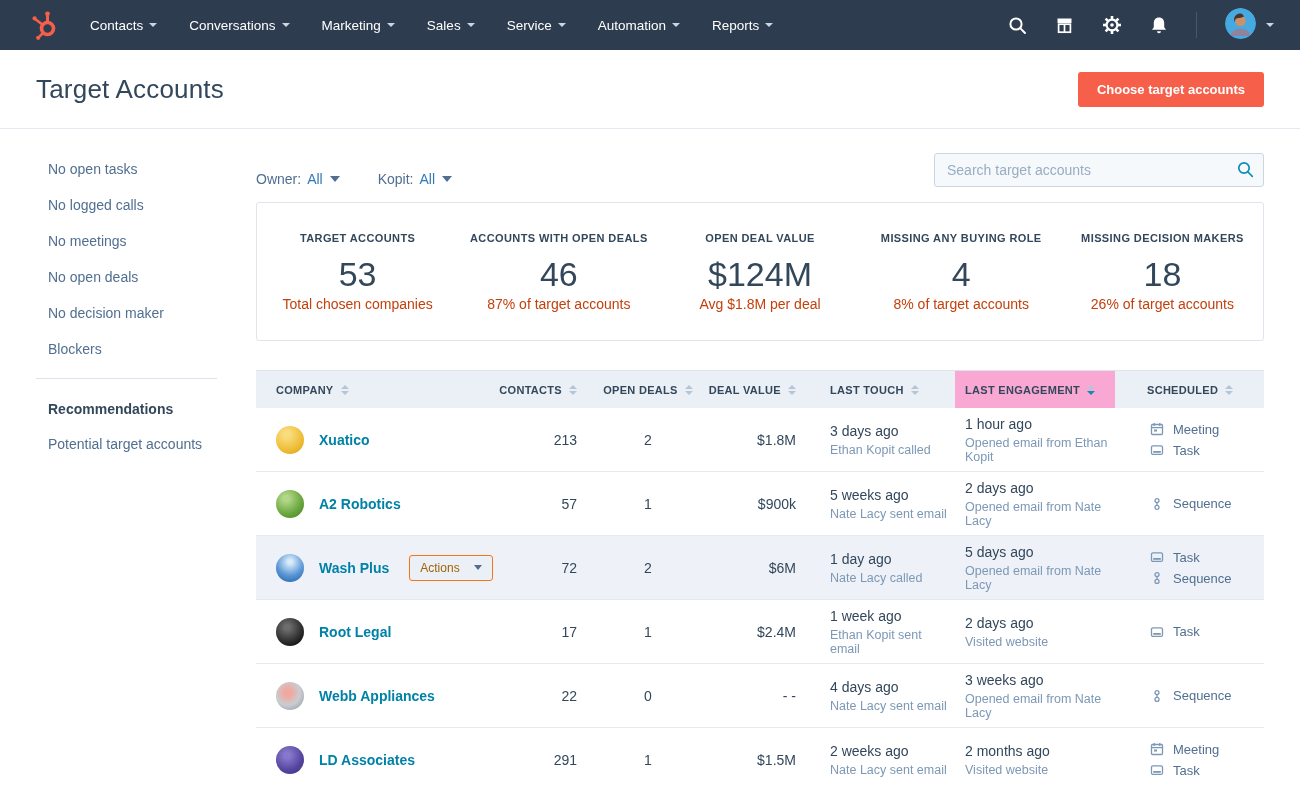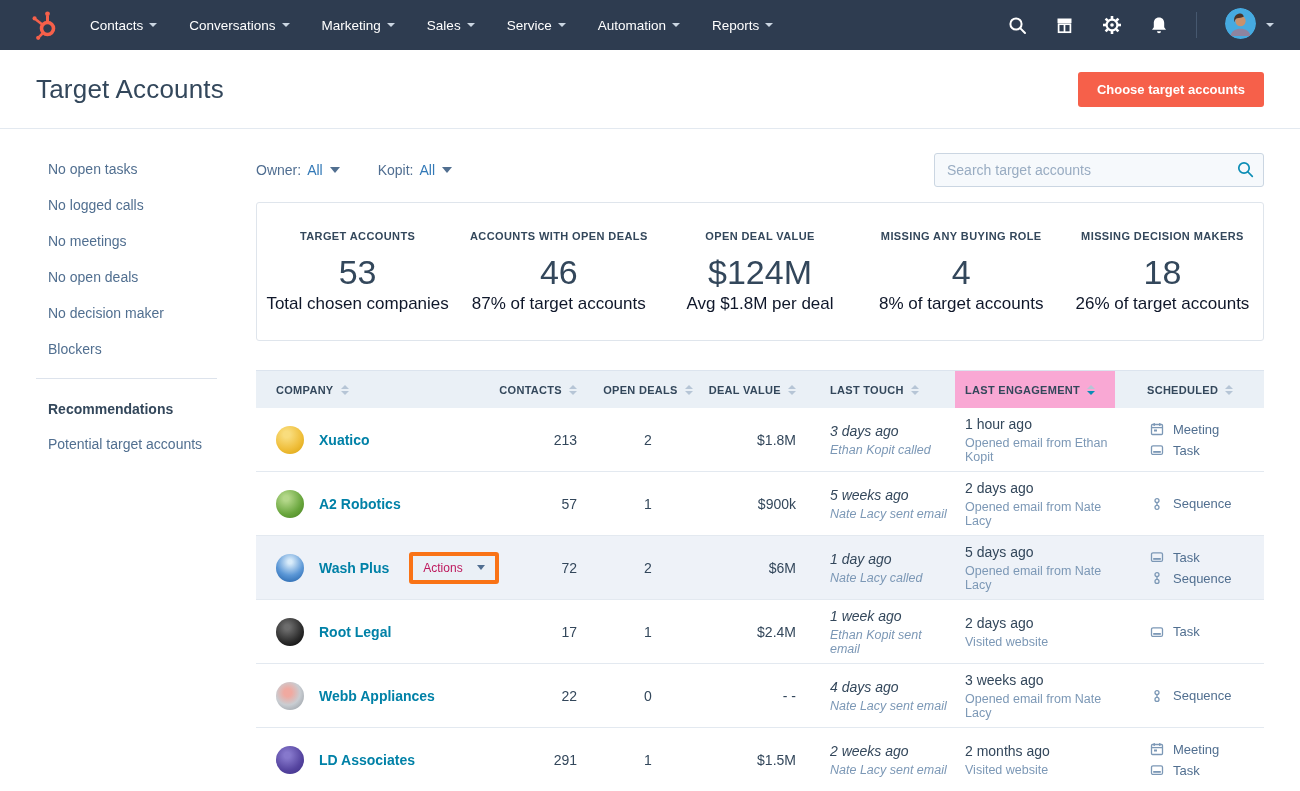--- a/index.html
+++ b/index.html
@@ -41,41 +41,41 @@
   .side-item {
     font-size: 14px; color: #516f90; line-height: 17px;
     padding: 8px 12px; margin-bottom: 3px; border-radius: 2px; cursor: pointer;
   }
   .side-item.selected { background: #e3eefa; color: #33475b; font-weight: 700; }
   .side-divider { height: 1px; background: #dde3ec; margin: 12px 0 14px 0; }
   .side-section-title { font-size: 14px; font-weight: 700; color: #33475b; padding: 8px 12px; margin-bottom: 3px; }
   .side-link { display: flex; align-items: center; gap: 7px; }
   
   .content { flex: 1; margin-left: 39px; min-width: 0; }
-  .filter-row { display: flex; align-items: center; margin-top: 24px; height: 34px; }
+  .filter-row { display: flex; align-items: flex-end; margin-top: 24px; height: 34px; }
   .filter { display: flex; align-items: center; font-size: 14px; color: #506e91; margin-right: 38px; cursor: pointer; }
   .filter-value { color: #3379b7; margin-left: 6px; }
   .caret-down-b { width: 0; height: 0; border-left: 5px solid transparent; border-right: 5px solid transparent; border-top: 6px solid #516f90; margin-left: 7px; }
   .search-box { margin-left: auto; position: relative; width: 330px; height: 34px; }
   .search-box input {
     width: 100%; height: 100%; border: 1px solid #cbd6e2; border-radius: 3px;
     background: #f6f9fc; padding: 0 36px 0 12px; font-size: 14px; color: #33475b;
     font-family: "Liberation Sans", sans-serif; outline: none;
   }
   .search-box input::placeholder { color: #99acc2; }
   .search-box .search-ic { position: absolute; right: 10px; top: 8px; cursor: pointer; }
   
   .stats-card {
     margin-top: 15px; height: 139px; border: 1px solid #dfe5ec; border-radius: 3px;
     display: flex; align-items: center;
   }
   .stat { flex: 1; text-align: center; }
   .stat-label { font-size: 11px; font-weight: 700; letter-spacing: .4px; color: #33475b; }
   .stat-value { font-size: 34px; font-weight: 300; color: #33475b; margin-top: 11px; }
-  .stat-sub { font-size: 17px; color: #0f172a; margin-top: 2px; }
+  .stat-sub { font-size: 14px; color: #c2410c; margin-top: 2px; }
   
   .table { margin-top: 29px; }
   .thead, .trow {
     display: grid;
     grid-template-columns: 255px 80px 114px 105px 145px 160px 1fr;
   }
   .thead { background: #eaf0f6; height: 38px; align-items: stretch; border-top: 1px solid #dce4ee; }
   .th { display: flex; align-items: center; font-size: 11px; font-weight: 700; letter-spacing: .3px; color: #33475b; cursor: pointer; }
   .th.col-company { padding-left: 20px; }
   .th.align-right { justify-content: flex-end; padding-right: 14px; }
@@ -88,28 +88,28 @@
   .sort .up { border-bottom: 4px solid #b6c5d6; }
   .sort .down { border-top: 4px solid #b6c5d6; }
   .sort .down.active { border-top-color: #0b8db5; }
   .trow { height: 64px; align-items: center; border-bottom: 1px solid #e3e9f0; }
   .trow.highlight { background: #eef2f8; }
   .cell-company { display: flex; align-items: center; padding-left: 20px; }
   .logo-circle { width: 28px; height: 28px; border-radius: 50%; flex-shrink: 0; }
   .company-link { font-size: 14px; font-weight: 600; color: #0081a7; margin-left: 15px; cursor: pointer; text-decoration: none; }
   .actions-btn {
     margin-left: 20px; display: inline-flex; align-items: center; gap: 14px;
-    background: #eaf0f6; border: 4px solid #f97316; border-radius: 3px;
-    font-family: "Liberation Sans", sans-serif; font-size: 12px; color: #be185d;
+    background: #eaf0f6; border: 1px solid #f97316; border-radius: 3px;
+    font-family: "Liberation Sans", sans-serif; font-size: 12px; color: #a16207;
     padding: 5px 10px; cursor: pointer;
   }
   .actions-btn .caret-down-b { border-top-color: #506e91; border-left-width: 4px; border-right-width: 4px; border-top-width: 5px; margin-left: 0; }
   .cell-num { font-size: 14px; color: #33475b; text-align: right; padding-right: 14px; }
   .cell-num.center { text-align: center; padding-right: 0; }
-  .cell-touch { padding-left: 20px; font-style: italic; }
+  .cell-touch { padding-left: 20px; }
   .cell-engagement { padding-left: 10px; }
   .t-time { font-size: 14px; font-weight: 500; color: #33475b; }
   .t-detail { font-size: 12.5px; color: #7c98b6; margin-top: 4px; }
   .cell-scheduled { padding-left: 35px; display: flex; flex-direction: column; gap: 6px; }
   .sched-item { display: flex; align-items: center; gap: 9px; font-size: 13px; color: #516f90; }
   .sched-item svg { flex-shrink: 0; }
 </style>
 </head>
 <body>
 

